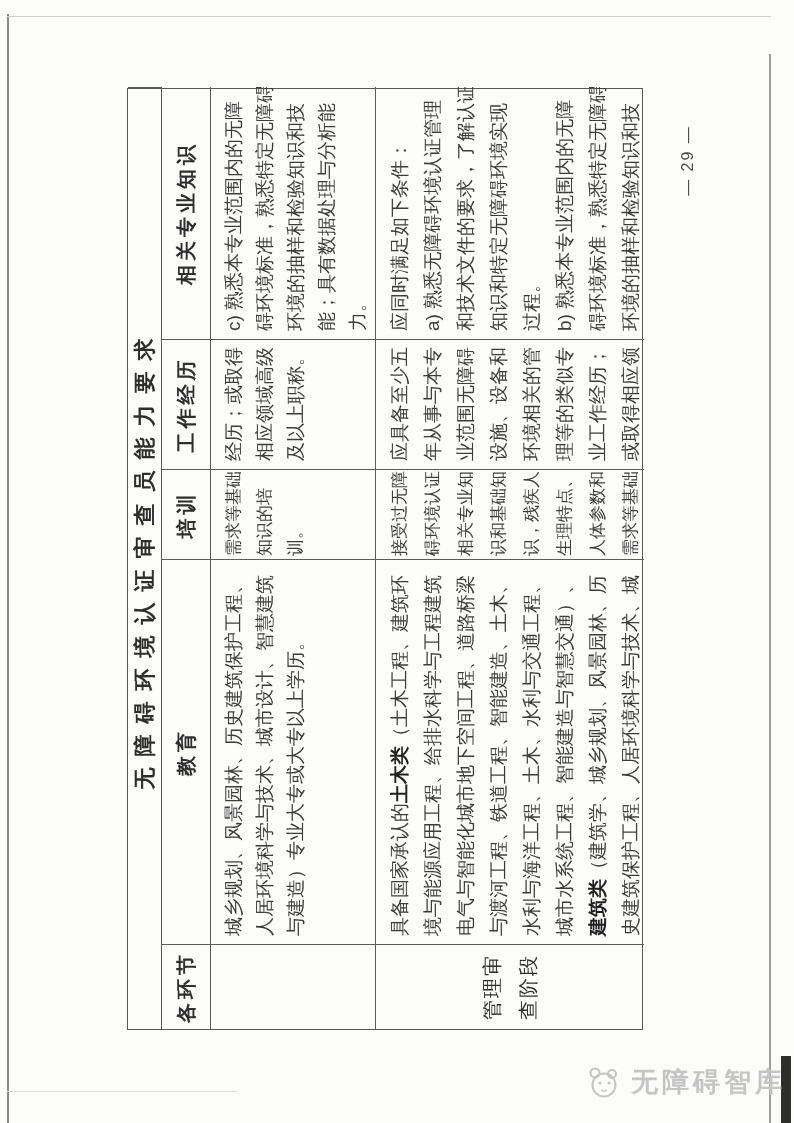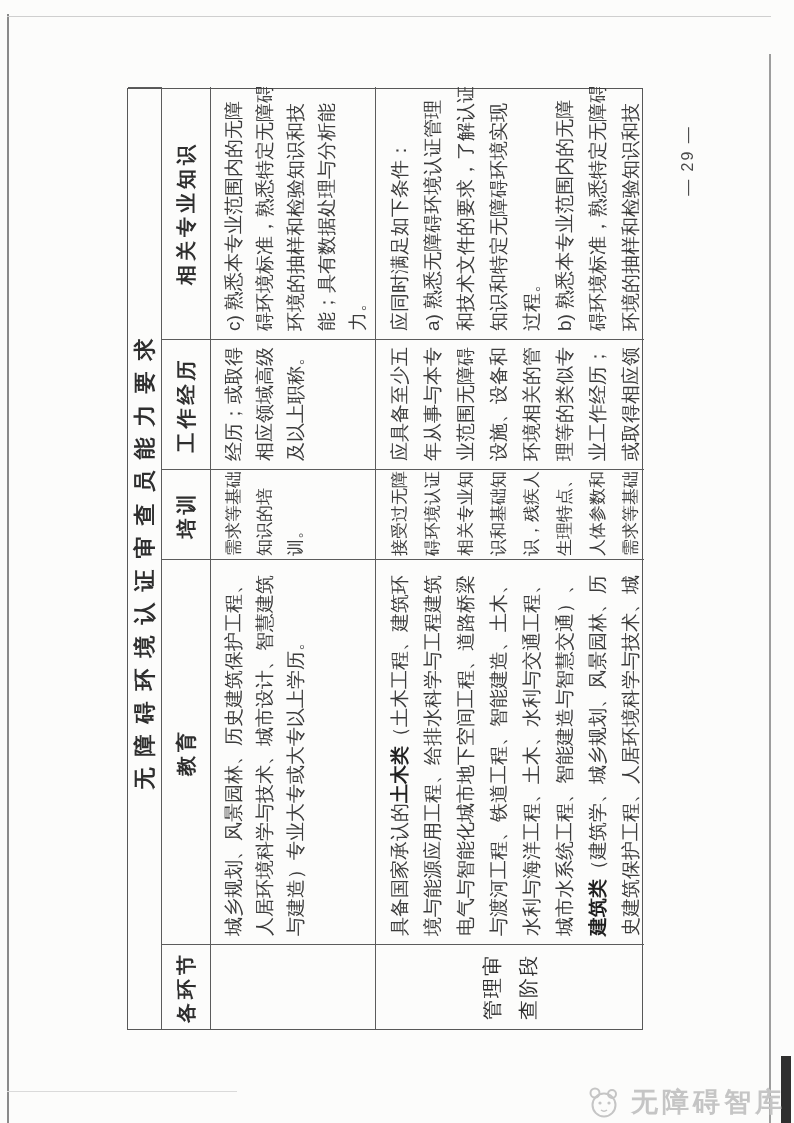--- a/index.html
+++ b/index.html
@@ -40,21 +40,21 @@
   .f-edu{font-size:19px;}
   .f-train{font-size:17px;padding-left:3px;}
   .f-work{font-size:19px;}
   .f-know{font-size:19px;}
   .stage-cell{display:flex;flex-direction:column;align-items:center;justify-content:center;
         font-size:20px;letter-spacing:2px;color:#2e2e2e;}
   .stage-cell .tl{line-height:36px;white-space:nowrap;}
   .tl b{color:#1f1f1f;}
   
   .wm{position:absolute;left:583px;top:1064px;display:flex;align-items:center;gap:8px;
-      color:#c5c5c5;margin-top:20px;}
+      color:#c5c5c5;}
   .wm-text{font-size:27px;font-weight:bold;letter-spacing:4px;}
 </style>
 </head>
 <body>
 
 <div class="page">
 
   <div class="edge edge-left"></div>
   <div class="edge edge-top"></div>
   <div class="edge edge-right"></div>

